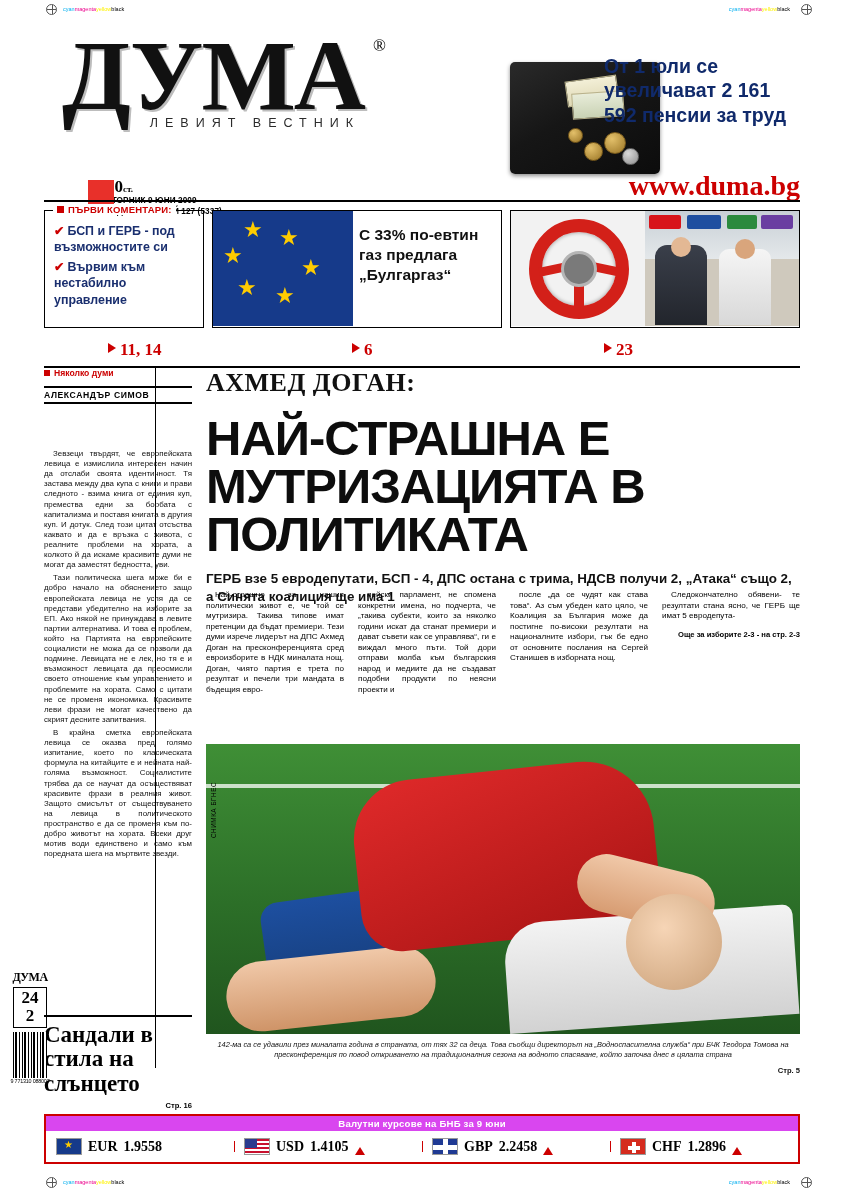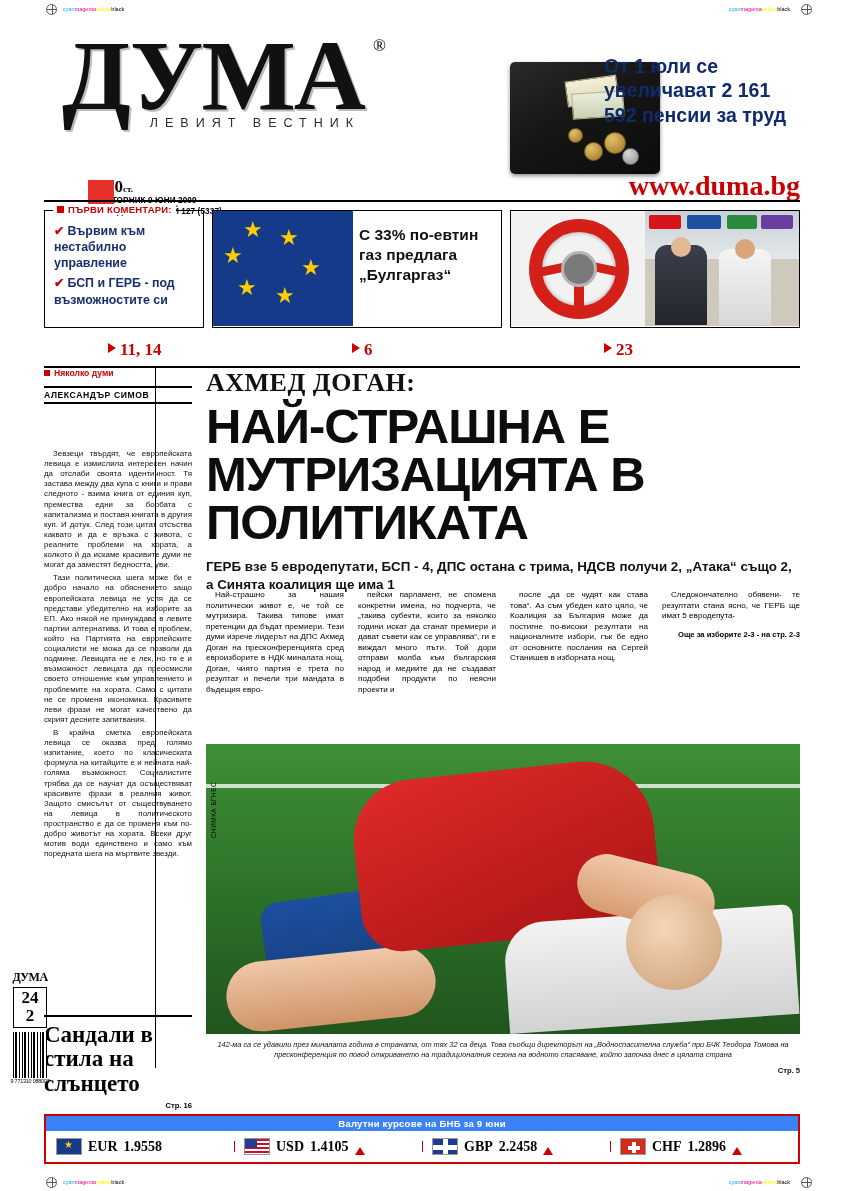--- a/index.html
+++ b/index.html
@@ -144,21 +144,21 @@
   .bc-logo { font-family: "Liberation Serif", serif; font-weight: bold; font-size: 12px; text-align: center; letter-spacing: -.5px; }
   .bc-box { border: 1.5px solid #000; width: 34px; margin: 2px auto 0 auto; text-align: center; font-family: "Liberation Serif", serif; font-weight: bold; font-size: 17px; line-height: 1.05; padding: 1px 0 2px 0; }
   .bc-bars { width: 34px; height: 46px; margin: 4px auto 0 auto;
     background: repeating-linear-gradient(90deg, #000 0 1px, #fff 1px 2px, #000 2px 4px, #fff 4px 6px, #000 6px 7px, #fff 7px 9px);
   }
   .bc-num { font-size: 5.4px; text-align: center; letter-spacing: -.2px; }
 
   
   .rightcol { position: absolute; left: 162px; top: 0; width: 594px; }
   .kicker { font-family: Liberation Serif, serif; font-weight: bold; font-size: 26px; letter-spacing: .5px; color: #111; }
-  .headline { font-family: "Liberation Sans", sans-serif; font-weight: bold; font-size: 49px; line-height: 0.98; letter-spacing: -1px; margin-top: 4px; color: #0d0d0d; }
+  .headline { font-family: "Liberation Sans", sans-serif; font-weight: bold; font-size: 49px; line-height: 0.98; letter-spacing: -1px; margin-top: 16px; color: #0d0d0d; }
   .subhead { font-size: 13.4px; font-weight: bold; line-height: 1.32; margin-top: 12px; color: #111; }
 
   .story-cols { position: absolute; left: 162px; top: 222px; width: 594px; height: 140px; display: flex; gap: 14px; }
   .story-col { width: 138px; font-size: 8.1px; line-height: 1.3; text-align: justify; }
   .story-col p { margin: 0 0 3px 0; text-indent: 9px; }
   .more-ref { font-size: 7.6px; font-weight: bold; text-align: right; margin-top: 8px; line-height: 1.35; }
 
   
   .photo {
     position: absolute; left: 162px; top: 376px; width: 594px; height: 290px;
@@ -196,21 +196,21 @@
     font-size: 7.4px; font-style: italic; line-height: 1.35; text-align: center; color: #111;
   }
   .caption-page { position: absolute; right: 0; top: 26px; font-style: normal; font-weight: bold; font-size: 7.6px; text-align: right; }
 
   
   .fx {
     position: absolute; left: 44px; top: 1114px; width: 756px; height: 50px;
     border: 2px solid #cc0000; background: #fff;
   }
   .fx-title {
-    height: 15px; background: #3b82f6; color: #fff; text-align: center;
+    height: 15px; background: #d946ef; color: #fff; text-align: center;
     font-size: 9.6px; font-weight: bold; line-height: 15px; letter-spacing: .2px;
   }
   .fx-row { display: flex; height: 31px; align-items: center; }
   .fx-item { flex: 1; display: flex; align-items: flex-end; gap: 6px; padding-left: 10px; position: relative; }
   .fx-item + .fx-item::before { content: ""; position: absolute; left: 0; top: 3px; bottom: 3px; width: 1px; background: #cc0000; }
   .fx-flag { width: 26px; height: 17px; border: 1px solid #999; position: relative; overflow: hidden; flex: none; }
   .flag-eu { background: #163a8a; }
   .flag-eu::after { content: "★"; position: absolute; left: 7px; top: 0px; color: #ffcc00; font-size: 10px; }
   .flag-us { background: repeating-linear-gradient(#c8102e 0 2px, #fff 2px 4px); }
   .flag-us::after { content: ""; position: absolute; left: 0; top: 0; width: 12px; height: 9px; background: #2a3b8f; }
@@ -264,22 +264,22 @@
     </div>
   </div>
 
   <div class="rule" style="left:44px; top:200px; width:756px; height:2px;"></div>
 
   <div class="teaser-band">
 
     <div class="teaser-box tb1">
       <div class="tb-label"><span class="sq"></span><span>ПЪРВИ  КОМЕНТАРИ:</span></div>
       <div class="tb1-list">
+        <div class="it"><span class="chk">✔</span><span>БСП и ГЕРБ - под възможностите си</span></div>
         <div class="it"><span class="chk">✔</span><span>Вървим към нестабилно управление</span></div>
-        <div class="it"><span class="chk">✔</span><span>БСП и ГЕРБ - под възможностите си</span></div>
       </div>
     </div>
 
     <div class="teaser-box tb2">
       <div class="eu-flag">
         <div class="star" style="left:30px; top:8px;">★</div>
         <div class="star" style="left:66px; top:16px;">★</div>
         <div class="star" style="left:88px; top:46px;">★</div>
         <div class="star" style="left:62px; top:74px;">★</div>
         <div class="star" style="left:24px; top:66px;">★</div>

